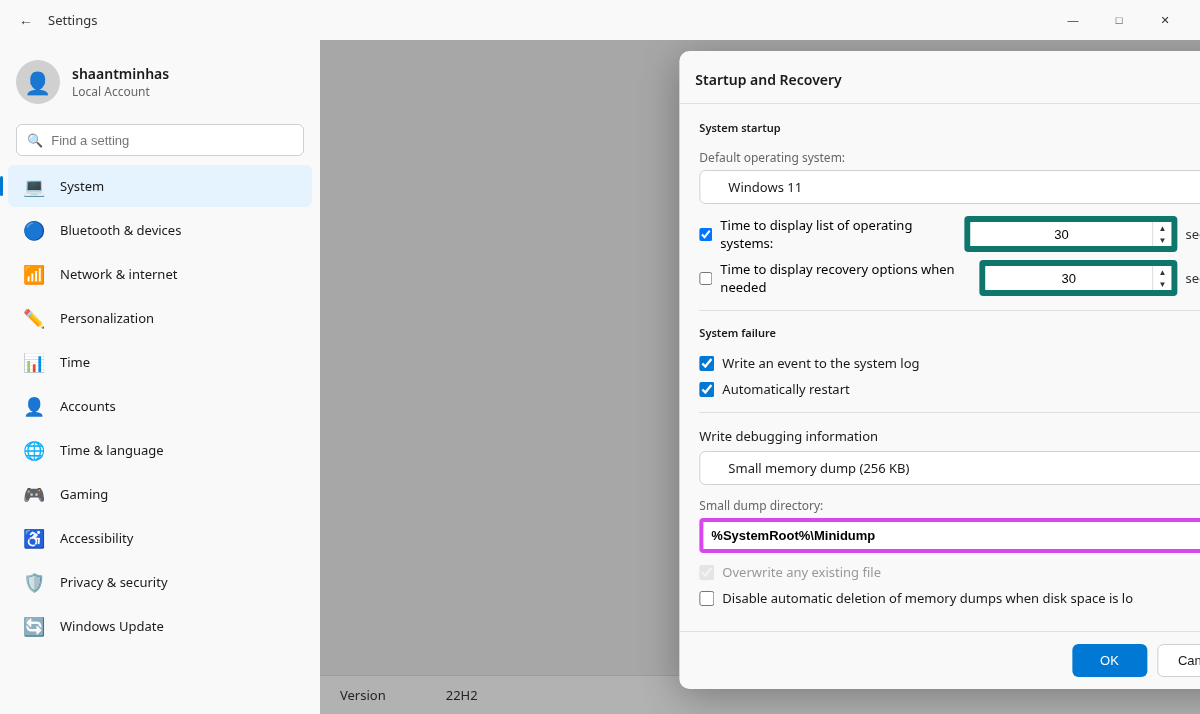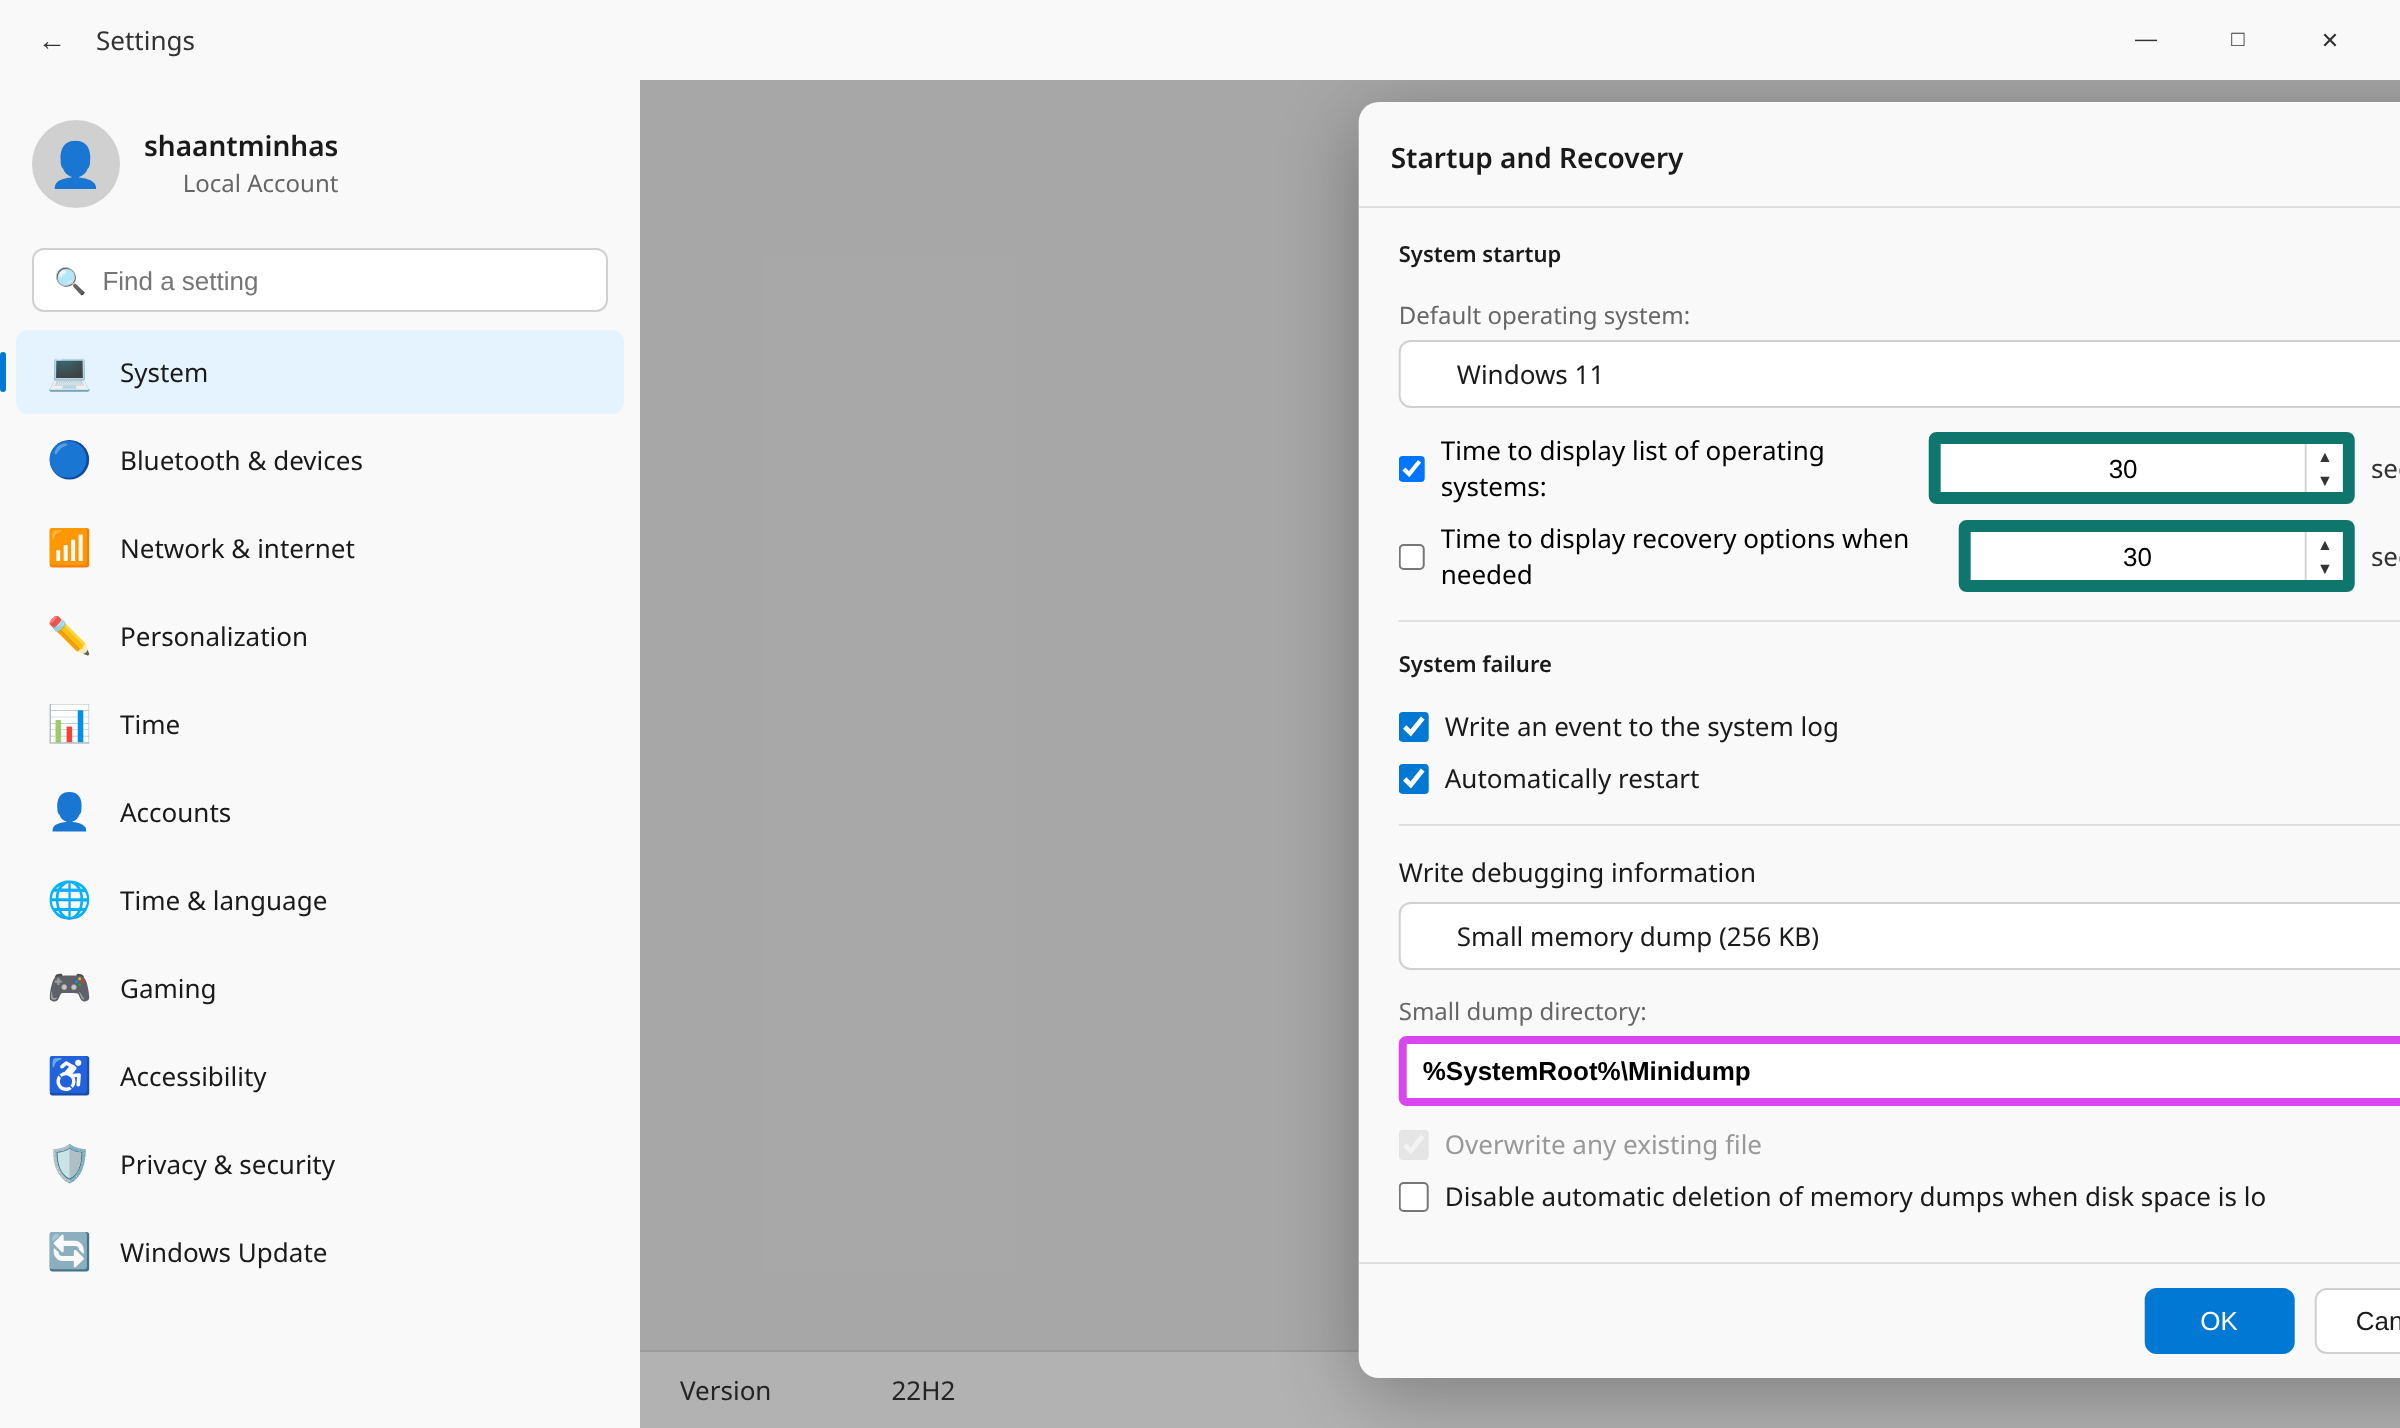--- a/index.html
+++ b/index.html
@@ -84,21 +84,21 @@
       gap: 12px;
     }
     .avatar {
       width: 44px; height: 44px;
       background: #d0d0d0;
       border-radius: 50%;
       display: flex; align-items: center; justify-content: center;
       font-size: 22px;
       color: #666;
     }
-    .profile-info { display: flex; flex-direction: column; align-items: flex-end; }
+    .profile-info { display: flex; flex-direction: column; }
     .profile-name { font-size: 14px; font-weight: 600; color: #1a1a1a; }
     .profile-sub { font-size: 12px; color: #666; }
 
     .search-box {
       margin: 8px 16px;
       display: flex;
       align-items: center;
       background: white;
       border: 1px solid #d0d0d0;
       border-radius: 6px;

